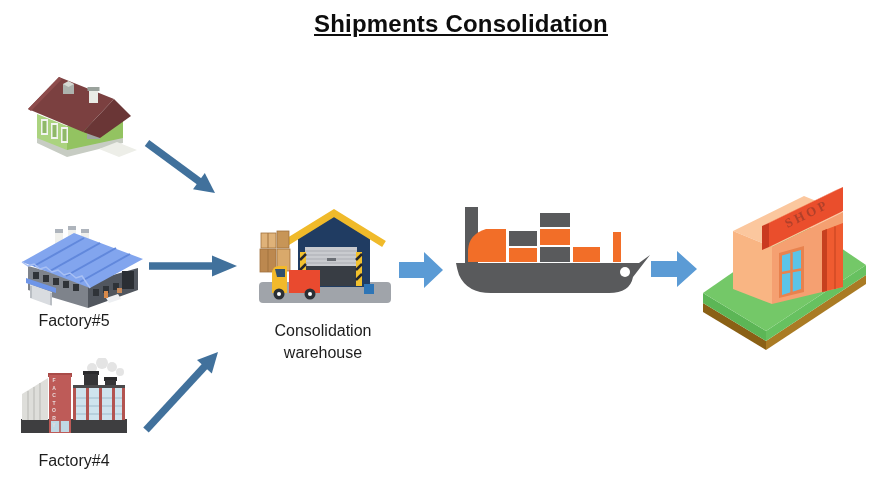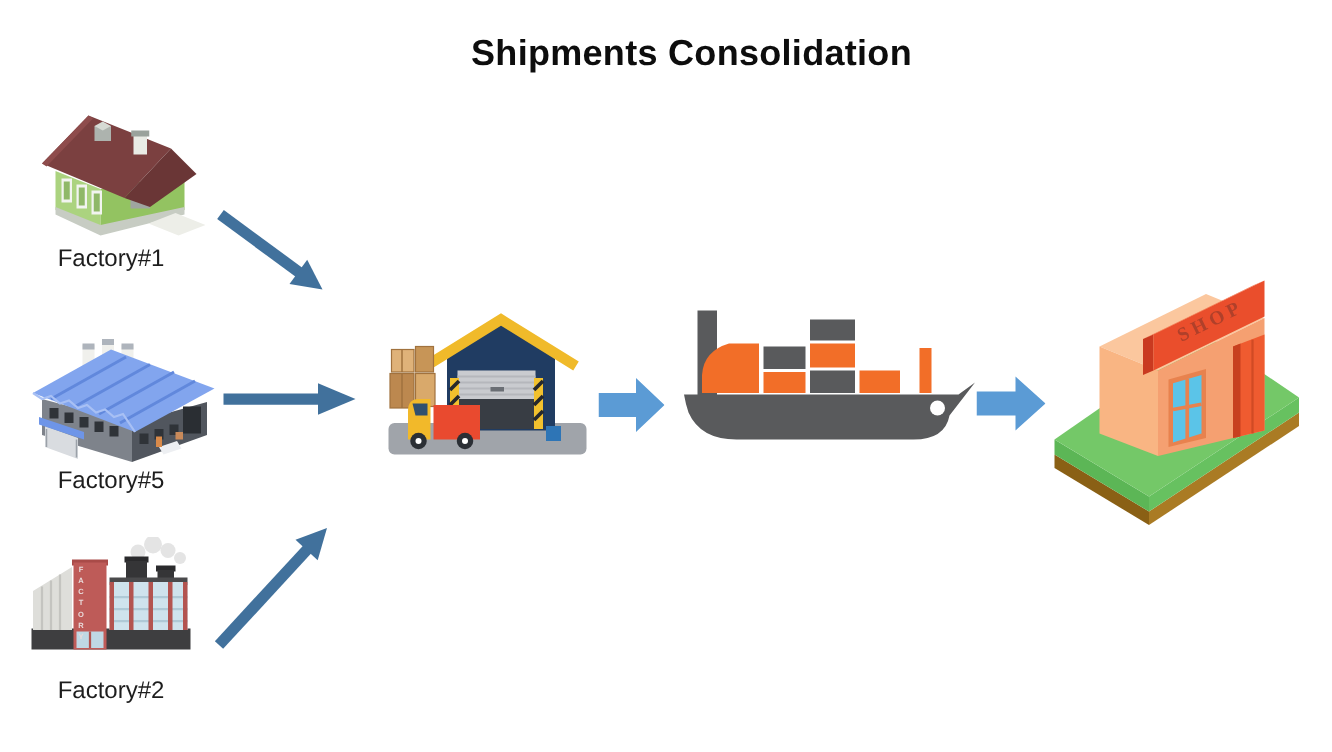--- a/index.html
+++ b/index.html
@@ -1,20 +1,20 @@
 <!DOCTYPE html>
 <html><head>
 <meta charset="utf-8">
 <style>
   html,body{margin:0;padding:0;background:#ffffff;}
   #canvas{position:relative;width:888px;height:501px;background:#ffffff;overflow:hidden;
           font-family:"Liberation Sans",sans-serif;}
   .abs{position:absolute;}
-  #title{position:absolute;left:34px;right:0;top:22px;text-align:center;
-         font-weight:bold;font-size:24px;color:#0d0d0d;letter-spacing:0.2px;}
+  #title{position:absolute;left:34px;right:0;top:10px;text-align:center;
+         font-weight:bold;font-size:24px;color:#0d0d0d;letter-spacing:0.2px;text-decoration:underline;}
   .icon-label{position:absolute;font-size:16px;color:#1d1d1d;text-align:center;line-height:22px;}
   #shop-sign-text{position:absolute;left:757px;top:206px;width:100px;text-align:center;
      font-family:"Liberation Serif",serif;font-size:13px;letter-spacing:3px;color:#b0402a;
      transform:rotate(-26deg);font-weight:bold;}
   #factory3-sign-text{position:absolute;left:51px;top:377px;height:48px;
      writing-mode:vertical-lr;text-orientation:upright;font-size:5px;letter-spacing:1.5px;
      color:#e9dbdb;font-weight:bold;}
   svg{display:block;}
 </style>
 </head>
@@ -47,21 +47,20 @@
       <polygon points="3,37 34,5 37,7 6,39" fill="#8E4C4C"></polygon>
     </g>
     <g>
       <rect x="38" y="12" width="11" height="10" fill="#ADB3AE"></rect>
       <polygon points="38,12 43.5,9 49,12 43.5,15" fill="#D6DAD4"></polygon>
       <rect x="64" y="18" width="9" height="13" fill="#E9EBE5"></rect>
       <rect x="62.5" y="15" width="12" height="4" fill="#9AA29C"></rect>
     </g>
     <polygon points="74,77 92,70 112,78 94,85" fill="#EDEEE8"></polygon>
   </svg>
-  <div class="icon-label" style="left:8px;top:162px;width:132px">Factory#1</div>
 
   <svg class="abs" style="left:143px;top:138px" width="80" height="60" viewBox="0 0 80 60">
     <line x1="4" y1="5" x2="57" y2="44" stroke-width="7.5" stroke="#41719C"></line>
     <polygon points="72,55 50,51.3 61.8,35.1" fill="#41719C"></polygon>
   </svg>
 
   <svg class="abs" style="left:20px;top:226px" width="125" height="84" viewBox="0 0 125 84">
     <g>
       <rect x="35" y="4" width="8" height="28" fill="#F0F0EC"></rect>
         <rect x="35" y="3" width="8" height="4" fill="#AEB4BC"></rect>
@@ -144,21 +143,21 @@
       <rect x="92" y="30" width="3" height="32" fill="#B35450"></rect>
       <rect x="102" y="30" width="3" height="32" fill="#B35450"></rect>
     </g>
     <g>
       <rect x="28" y="15" width="24" height="4" fill="#A94B48"></rect>
       <rect x="29" y="17" width="22" height="58" fill="#BE5B58"></rect>
       <rect x="31" y="63" width="18" height="11" fill="#BFD8E4"></rect>
       <line x1="40" y1="63" x2="40" y2="74" stroke="#B35450" stroke-width="1.5"></line>
     </g>
   </svg>
-  <div class="icon-label" style="left:8px;top:450px;width:132px">Factory#2</div>
+  <div class="icon-label" style="left:8px;top:450px;width:132px">Factory#4</div>
   <div id="factory3-sign-text">FACTORY</div>
 
   <svg class="abs" style="left:140px;top:346px" width="84" height="88" viewBox="0 0 84 88">
     <line x1="6" y1="84" x2="66" y2="19" stroke-width="7.5" stroke="#41719C"></line>
     <polygon points="78,6 71.8,27.5 57,13.9" fill="#41719C"></polygon>
   </svg>
 
   <svg class="abs" style="left:258px;top:208px" width="134" height="104" viewBox="0 0 134 104">
     <rect x="1" y="74" width="132" height="21" rx="4" fill="#A0A4AA"></rect>
     <polygon points="40,79 40,30 76,8 112,30 112,79" fill="#203C62"></polygon>
@@ -194,20 +193,21 @@
     <g>
       <rect x="31" y="62" width="31" height="23" fill="#E94A2F"></rect>
       <path d="M14,85 L14,66 Q14,58 21,58 L29,58 L29,85 Z" fill="#F2B92A"></path>
       <polygon points="17,61 27,61 27,69 19,69" fill="#31506E"></polygon>
       <circle cx="21" cy="86" r="5.5" fill="#2B2F35"></circle>
         <circle cx="21" cy="86" r="2" fill="#FFFFFF"></circle>
       <circle cx="52" cy="86" r="5.5" fill="#2B2F35"></circle>
         <circle cx="52" cy="86" r="2" fill="#FFFFFF"></circle>
     </g>
   </svg>
+  <div class="icon-label" style="left:257px;top:320px;width:132px">Consolidation warehouse</div>
 
   <svg class="abs" style="left:399px;top:251px" width="44" height="38" viewBox="0 0 44 38">
     <polygon points="0,11 25,11 25,1 44,19 25,37 25,27 0,27" fill="#5B9BD5"></polygon>
   </svg>
 
   <svg class="abs" style="left:455px;top:205px" width="196" height="92" viewBox="0 0 196 92">
     <rect x="10" y="2" width="13" height="58" fill="#595A5C"></rect>
     <path d="M13,57 L13,45 Q14,29 31,24 L51,24 L51,57 Z" fill="#F26E28"></path>
     <g>
       <rect x="54" y="26" width="28" height="15" fill="#595A5C"></rect>

